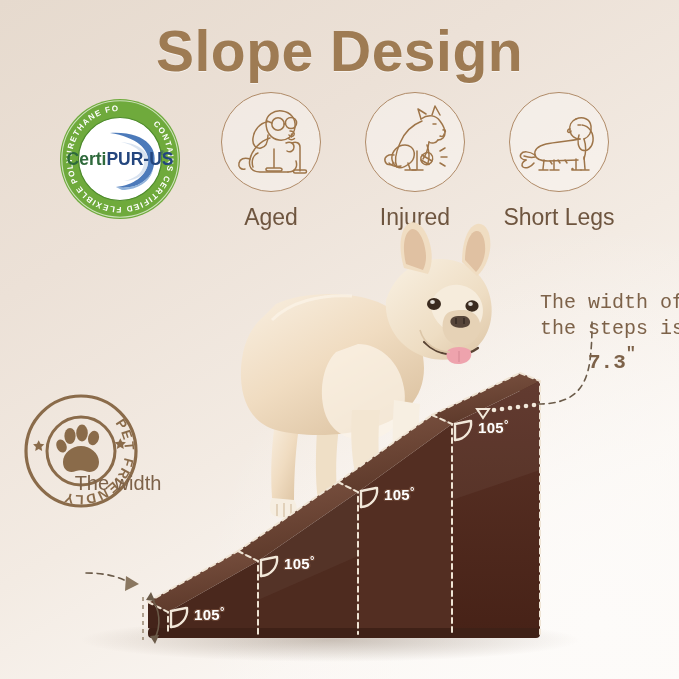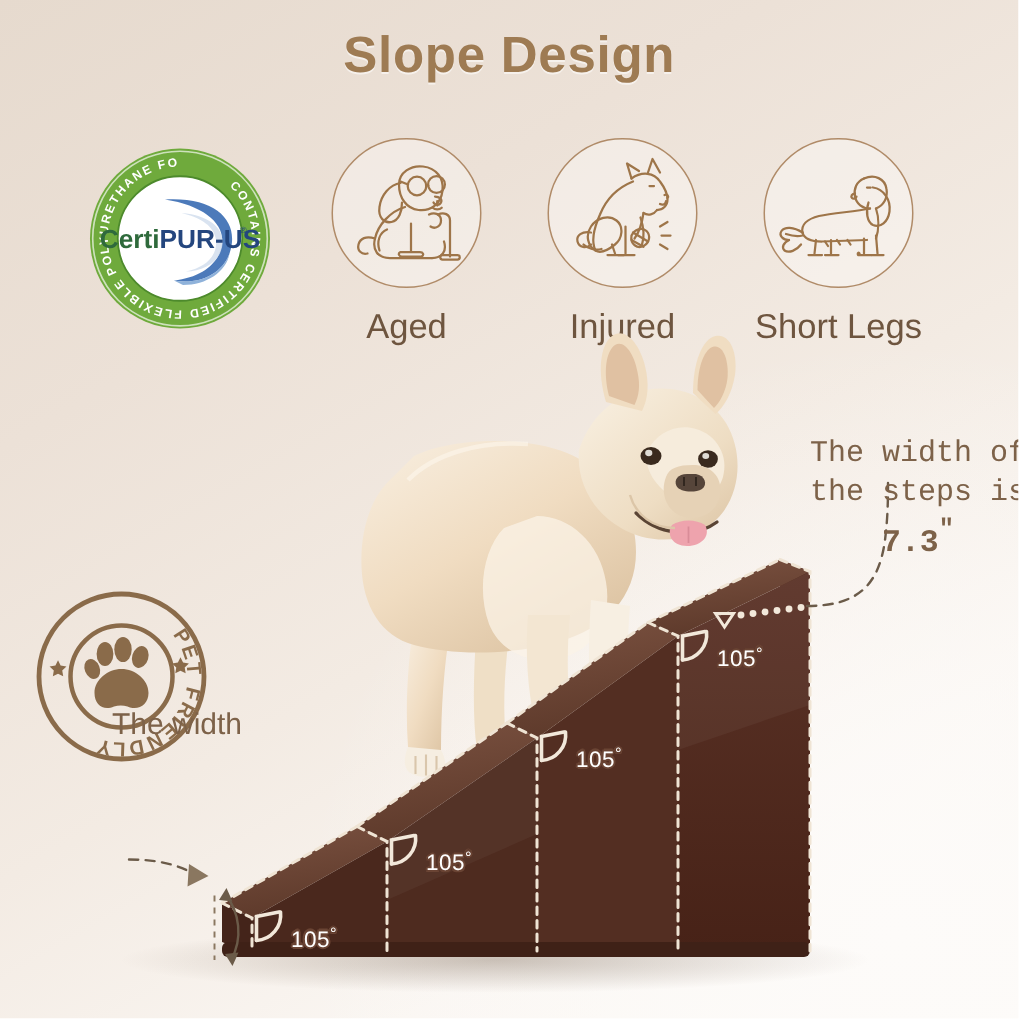--- a/index.html
+++ b/index.html
@@ -23,21 +23,21 @@
     overflow: hidden;
   }
 
   
   .title {
     position: absolute;
     left: 0;
     top: 18px;
     width: 679px;
     text-align: center;
-    font-size: 34px;
+    font-size: 57px;
     font-weight: bold;
     letter-spacing: 0.5px;
     color: #9e7b53;
     text-shadow: 0 1px 0 rgba(255,255,255,0.55);
   }
 
   
   .certipur {
     position: absolute;
     left: 58px;
@@ -125,30 +125,29 @@
     left: 0;
     top: 0;
     width: 679px;
     height: 679px;
     pointer-events: none;
   }
 
   .ang {
     position: absolute;
     font-size: 15px;
-    font-weight: normal;
+    font-weight: bold;
     color: #ffffff;
     letter-spacing: 0.3px;
     text-shadow:
        1.4px 0 0 #6a4434, -1.4px 0 0 #6a4434,
        0 1.4px 0 #6a4434, 0 -1.4px 0 #6a4434,
        1px 1px 0 #6a4434, -1px -1px 0 #6a4434,
        1px -1px 0 #6a4434, -1px 1px 0 #6a4434;
     white-space: nowrap;
-    margin-top: 12px;
   }
   .ang .deg { font-size: 11px; vertical-align: 5px; }
 </style>
 </head>
 <body>
 
 <div id="stage">
 
   <div class="title">Slope Design</div>
 

